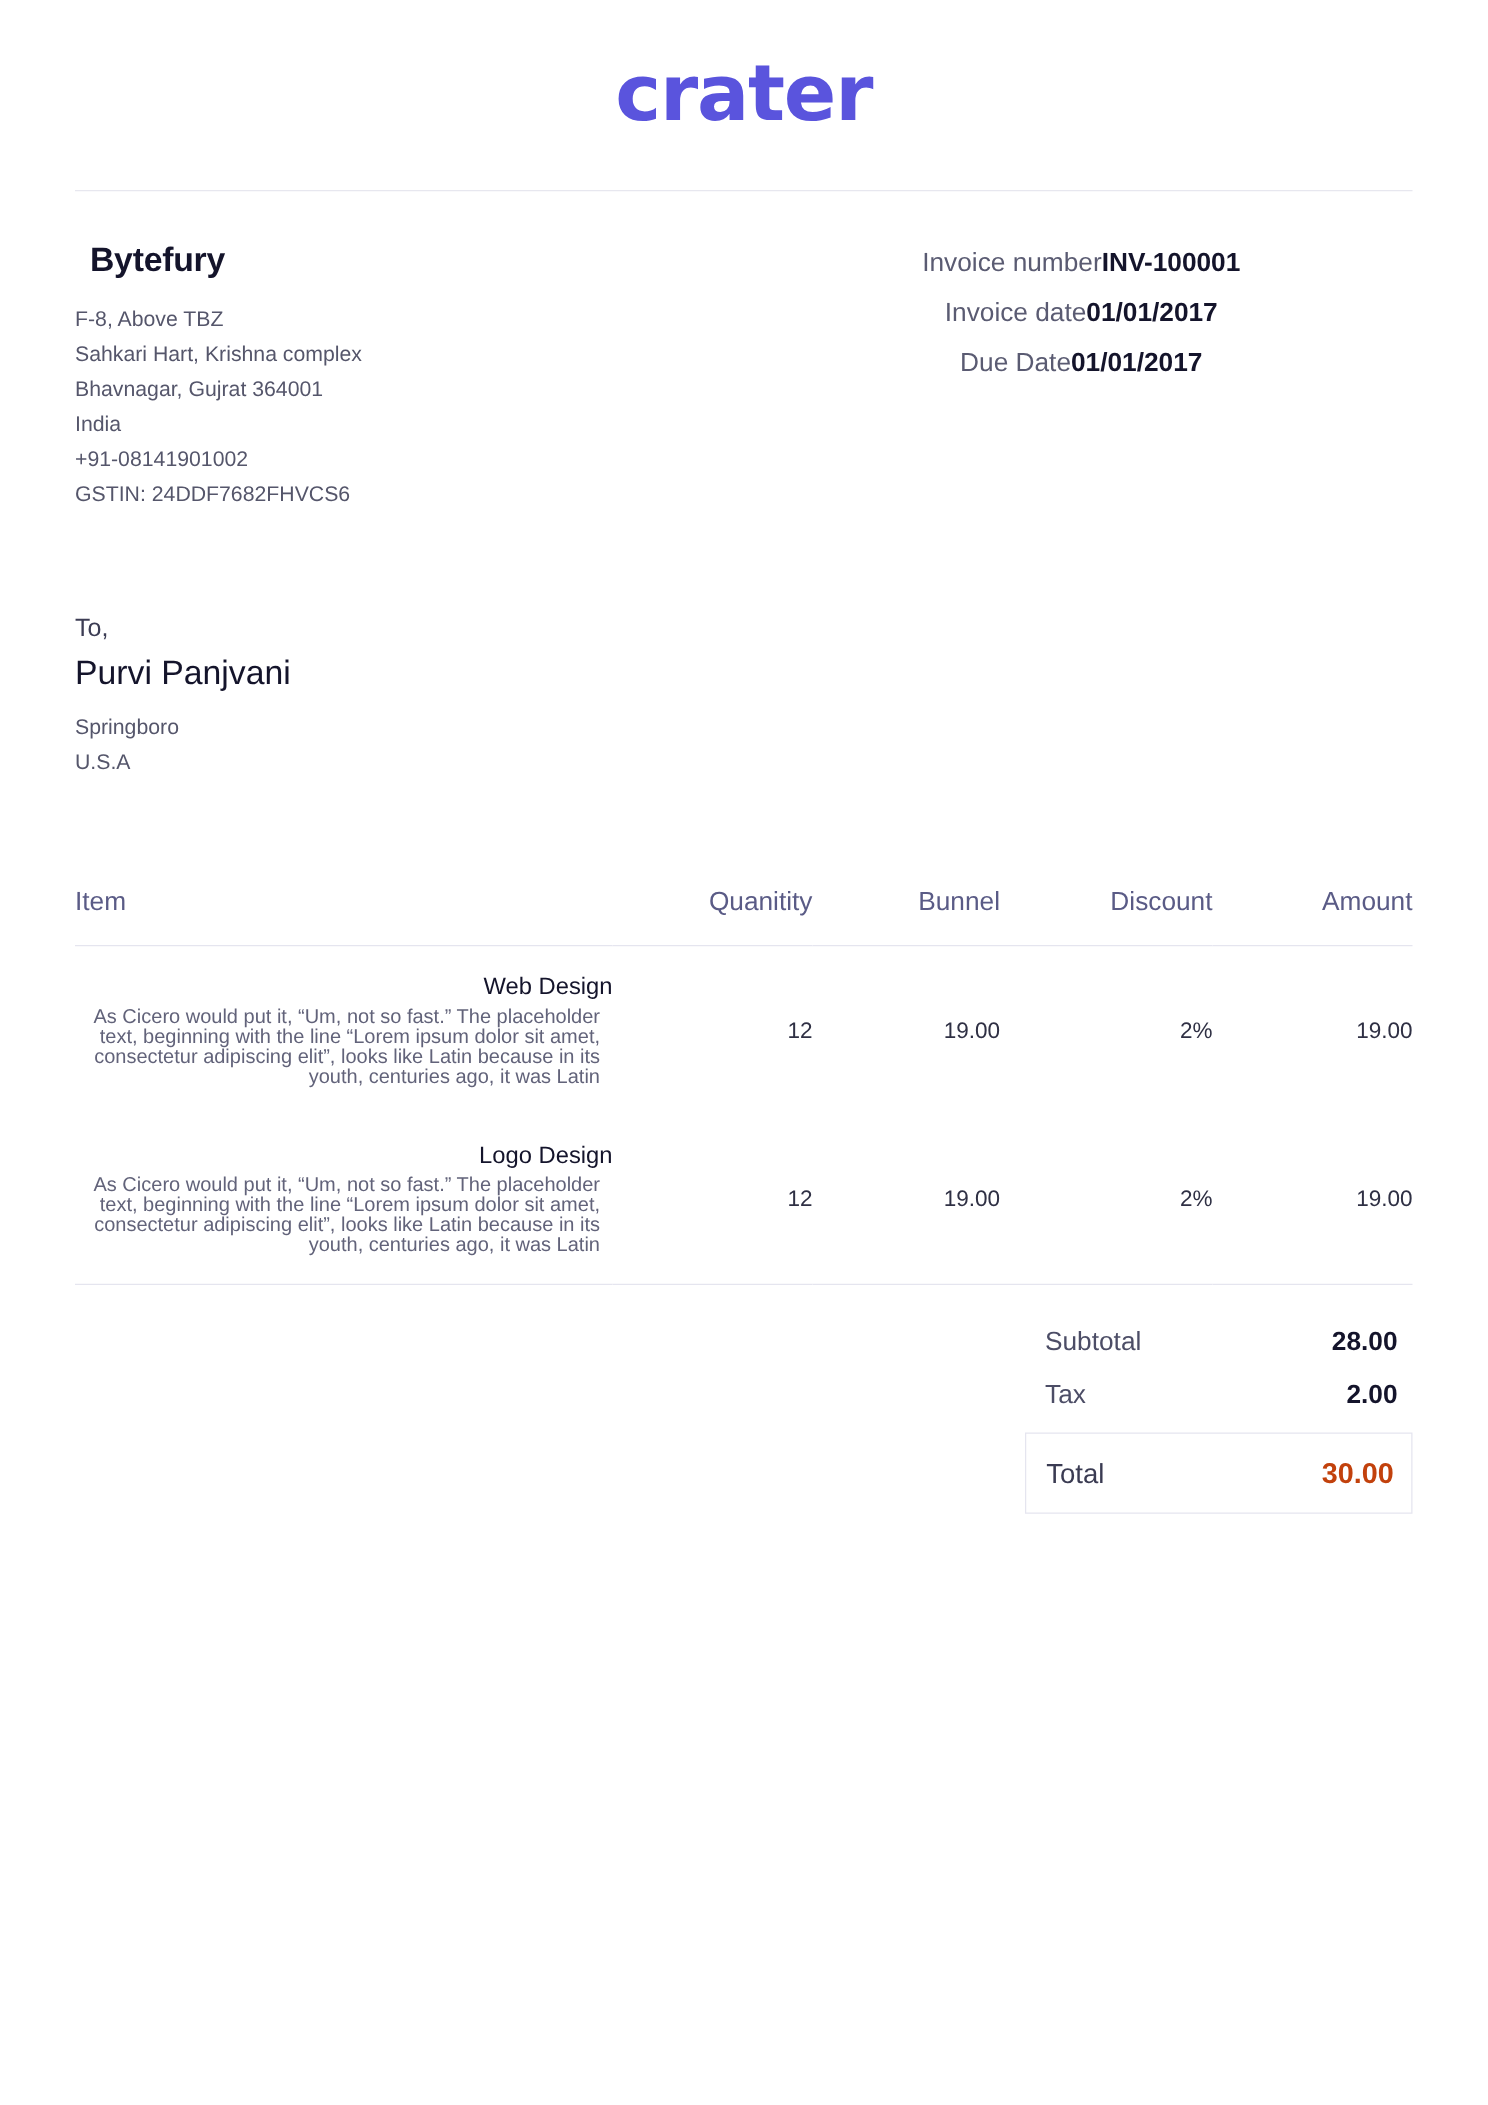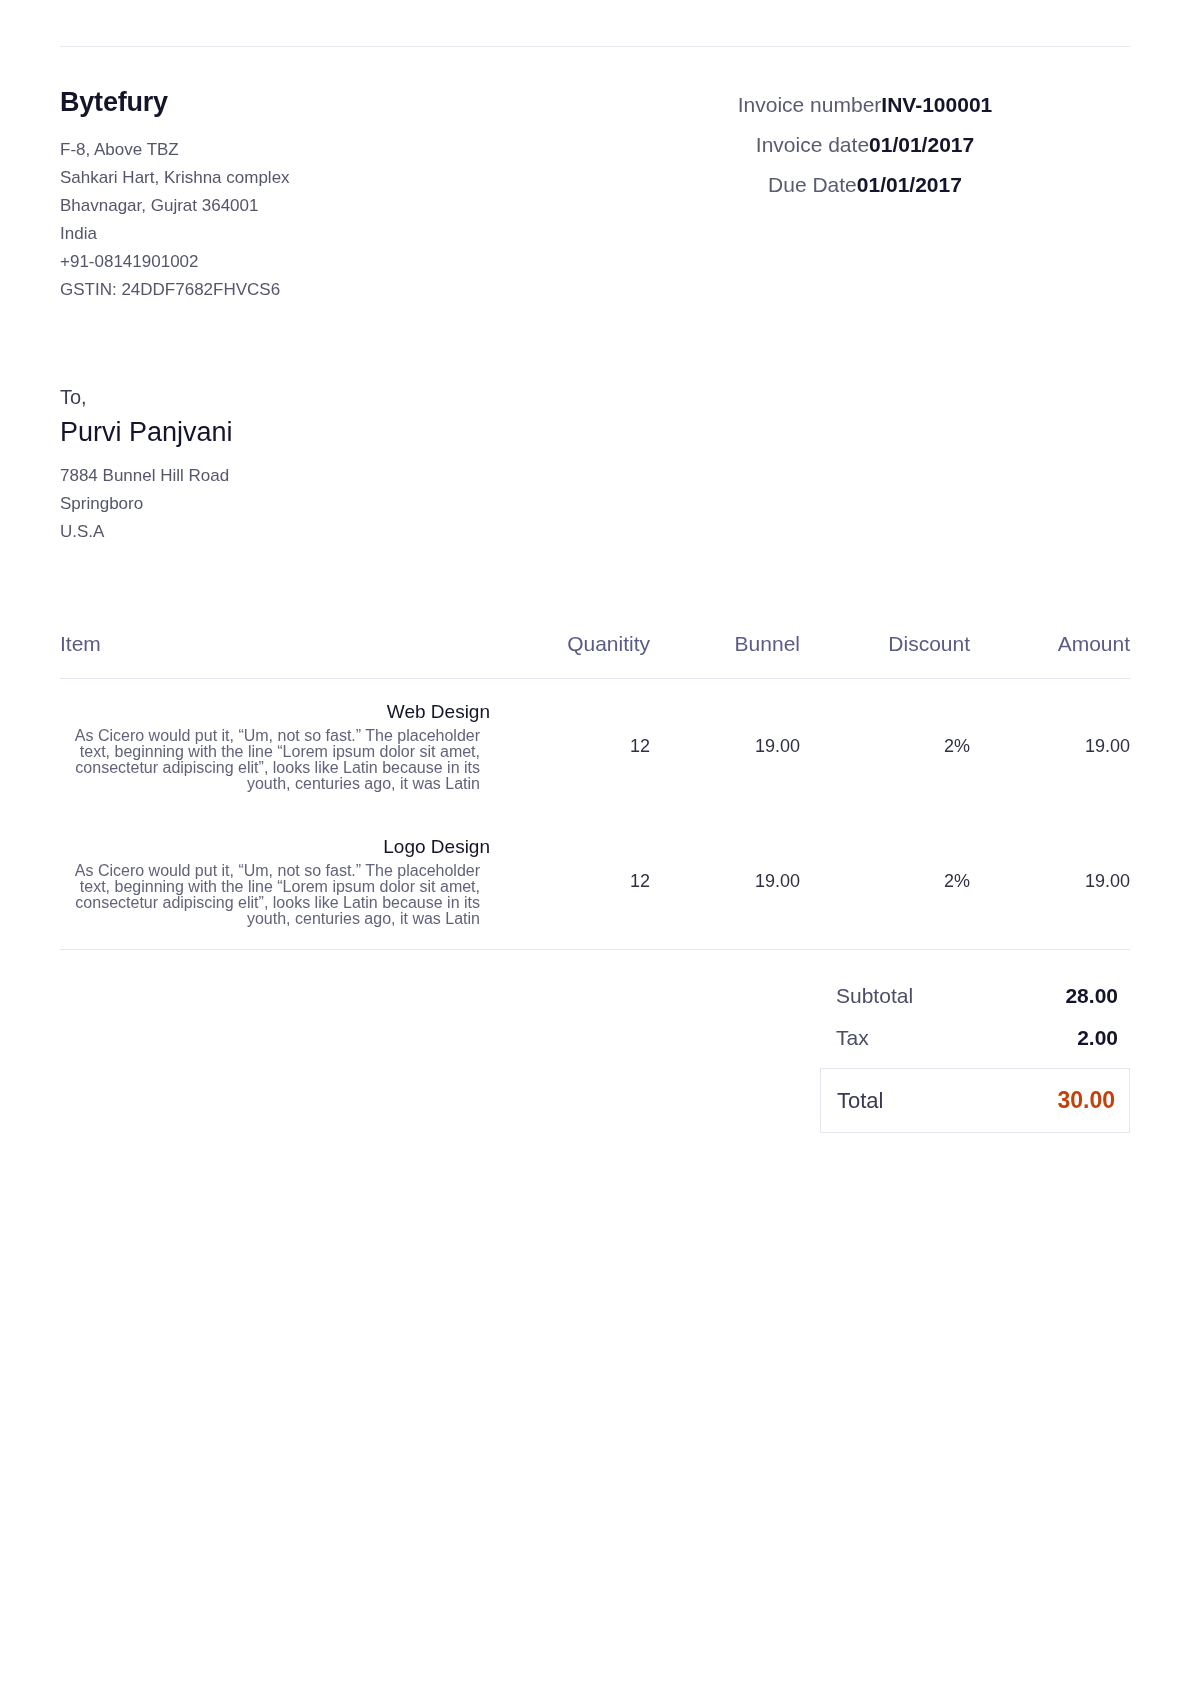--- a/index.html
+++ b/index.html
@@ -47,21 +47,21 @@
     display: flex;
     padding: 40px 60px 0 60px;
   }
   .from {
     width: 540px;
   }
   .company-name {
     font-size: 27px;
     font-weight: 700;
     color: #14142b;
-    margin: 0 0 18px 0;
+    margin: 0 0 18px 12px;
     letter-spacing: -0.2px;
   }
   .addr-line {
     font-size: 17px;
     color: #55566b;
     line-height: 28px;
   }
 
   .meta {
     flex: 1;
@@ -201,20 +201,23 @@
     font-size: 23px;
     color: #c2410c;
     font-weight: 700;
   }
 </style>
 </head>
 <body>
 
 <div class="page">
 
+  <div class="logo-wrap">
+    <span class="logo">crater</span>
+  </div>
 
   <div class="rule"></div>
 
   <div class="header">
 
     <div class="from">
       <div class="company-name">Bytefury</div>
       <div class="addr-line">F-8, Above TBZ</div>
       <div class="addr-line">Sahkari Hart, Krishna complex</div>
       <div class="addr-line">Bhavnagar, Gujrat 364001</div>
@@ -236,21 +239,20 @@
         <span class="meta-label">Due Date</span>
         <span class="meta-value">01/01/2017</span>
       </div>
     </div>
 
   </div>
 
   <div class="to-block">
     <div class="to-label">To,</div>
     <div class="to-name">Purvi Panjvani</div>
-    <div class="to-line">7884 Bunnel Hill Road</div>
     <div class="to-line">Springboro</div>
     <div class="to-line">U.S.A</div>
   </div>
 
   <table class="items">
     <colgroup>
       <col class="c-item">
       <col class="c-qty">
       <col class="c-price">
       <col class="c-disc">

